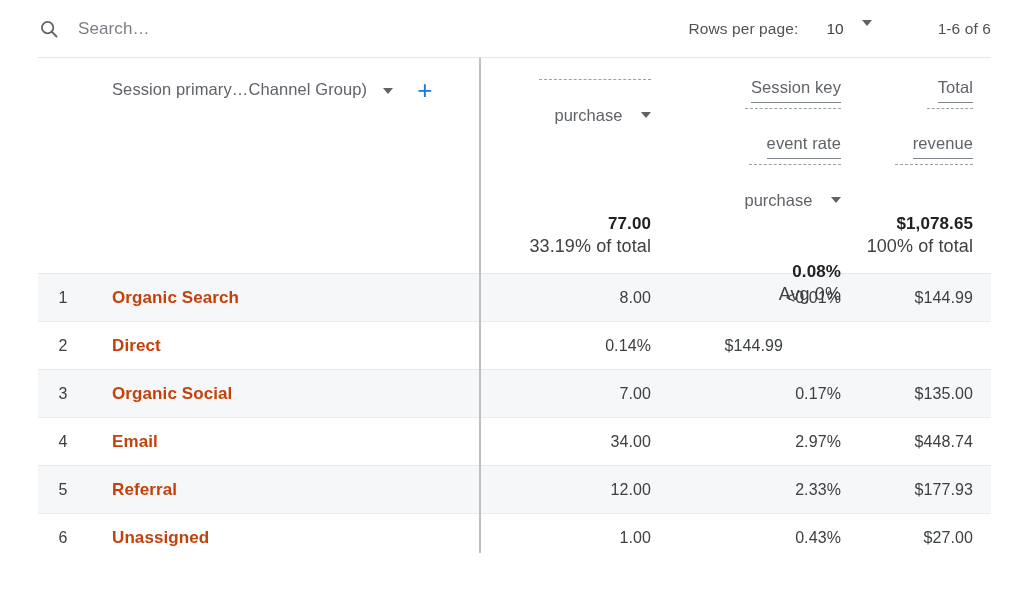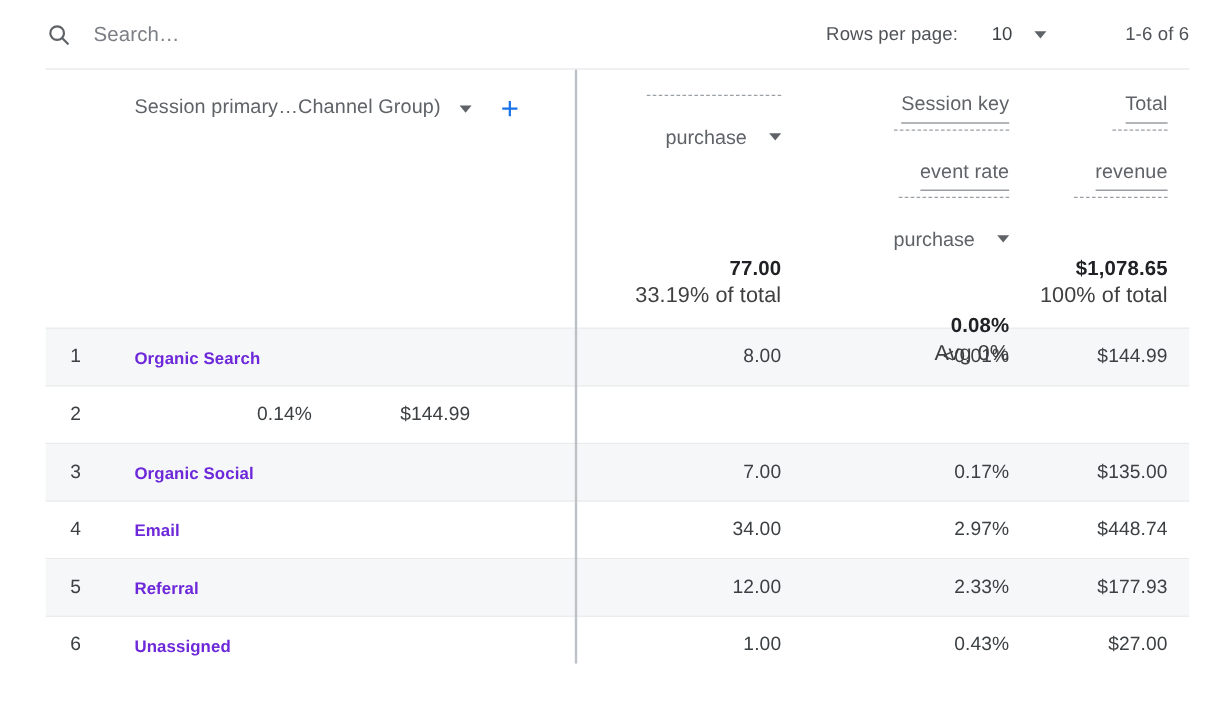--- a/index.html
+++ b/index.html
@@ -73,21 +73,21 @@
     flex: 0 0 auto;
     white-space: nowrap;
   }
   .rows-label {
     font-size: 15.5px;
     color: #4f5358;
     letter-spacing: .1px;
   }
   .rows-select {
     display: flex;
-    align-items: center;
+    align-items: flex-start;
     margin-left: 28px;
     cursor: pointer;
   }
   .rows-value {
     font-size: 15.5px;
     color: #3c4043;
   }
   .caret {
     width: 0;
     height: 0;
@@ -252,23 +252,23 @@
     text-align: center;
     font-size: 16px;
     color: #3c4043;
     letter-spacing: .1px;
   }
   .cell-dim {
     width: 391px;
     flex: 0 0 391px;
     padding-left: 24px;
     box-sizing: border-box;
-    font-size: 14px;
+    font-size: 17px;
     font-weight: bold;
-    color: #6d28d9;
+    color: #c2410c;
     letter-spacing: .1px;
     cursor: pointer;
   }
   .cell-metric {
     flex: 0 0 auto;
     box-sizing: border-box;
     text-align: right;
     padding-right: 18px;
     font-size: 16px;
     color: #3c4043;
@@ -378,20 +378,21 @@
     <div class="row data-row alt">
       <div class="cell-index">1</div>
       <div class="cell-dim">Organic Search</div>
       <div class="cell-metric m1">8.00</div>
       <div class="cell-metric m2">&lt;0.01%</div>
       <div class="cell-metric m3">$144.99</div>
     </div>
 
     <div class="row data-row">
       <div class="cell-index">2</div>
+      <div class="cell-dim">Direct</div>
       <div class="cell-metric m2">0.14%</div>
       <div class="cell-metric m3">$144.99</div>
     </div>
 
     <div class="row data-row alt">
       <div class="cell-index">3</div>
       <div class="cell-dim">Organic Social</div>
       <div class="cell-metric m1">7.00</div>
       <div class="cell-metric m2">0.17%</div>
       <div class="cell-metric m3">$135.00</div>

